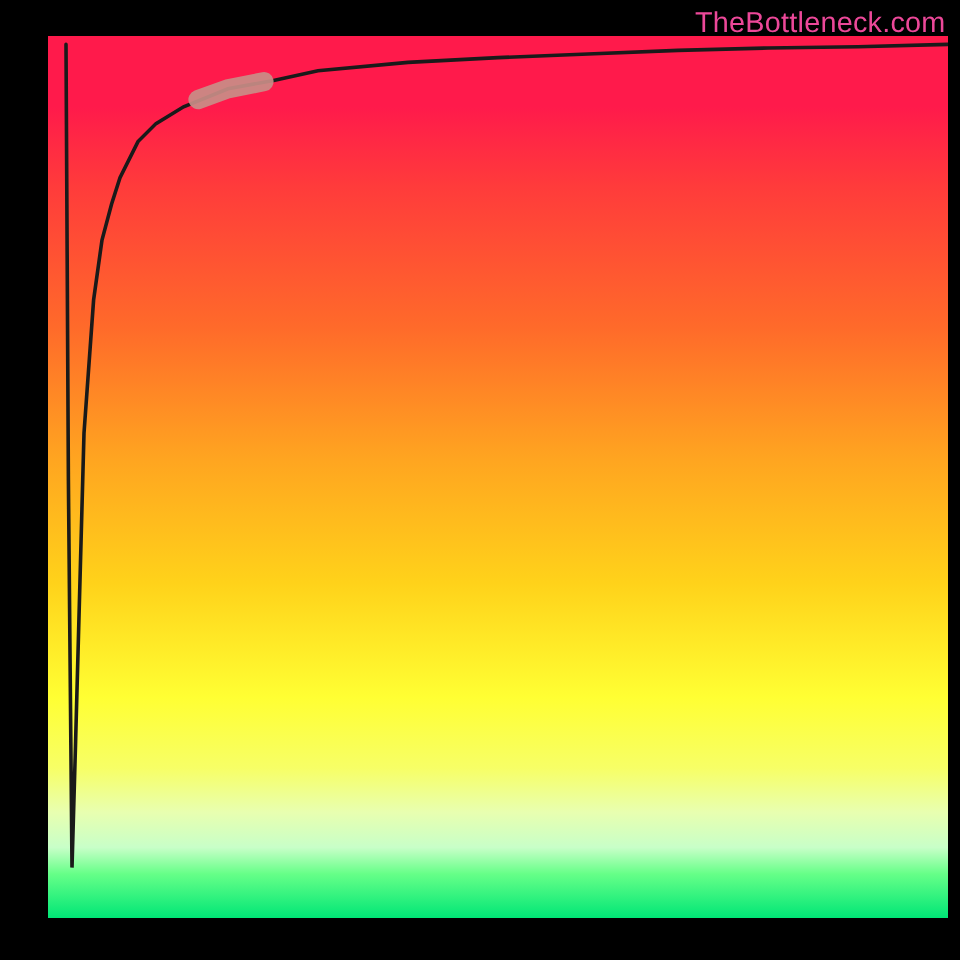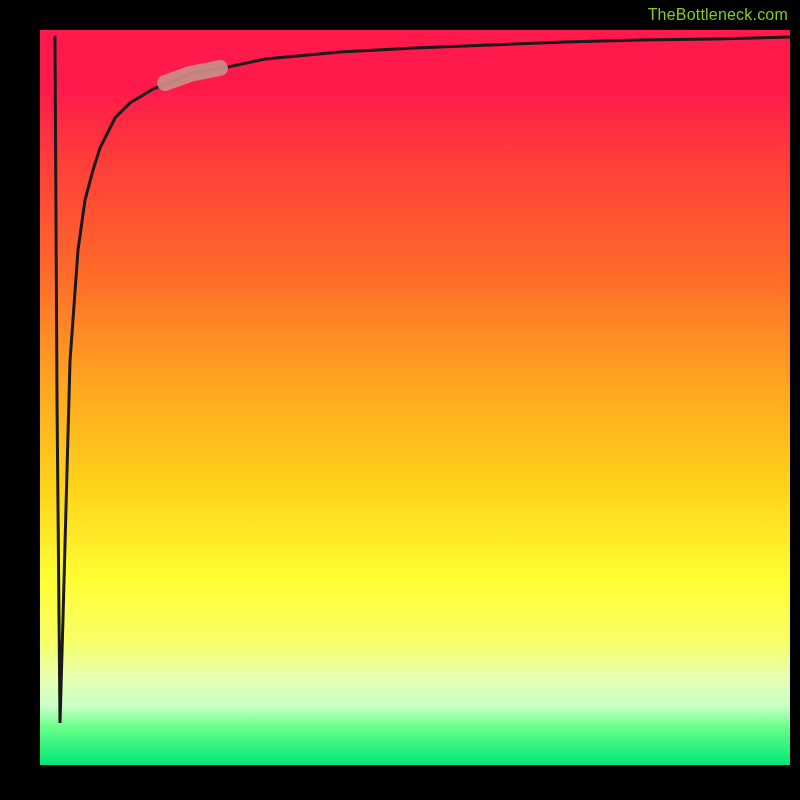--- a/index.html
+++ b/index.html
@@ -42,22 +42,22 @@
     position: absolute;
     left: 0;
     top: 0;
     width: 750px;
     height: 735px;
   }
   .attribution {
     position: absolute;
     top: 6px;
     right: 12px;
-    color: #84cc16;
-    font-size: 16px;
+    color: #ec4899;
+    font-size: 24px;
     font-weight: 400;
     letter-spacing: 0.2px;
     user-select: none;
   }
 </style>
 </head>
 <body>
 
 <div class="stage">
 

